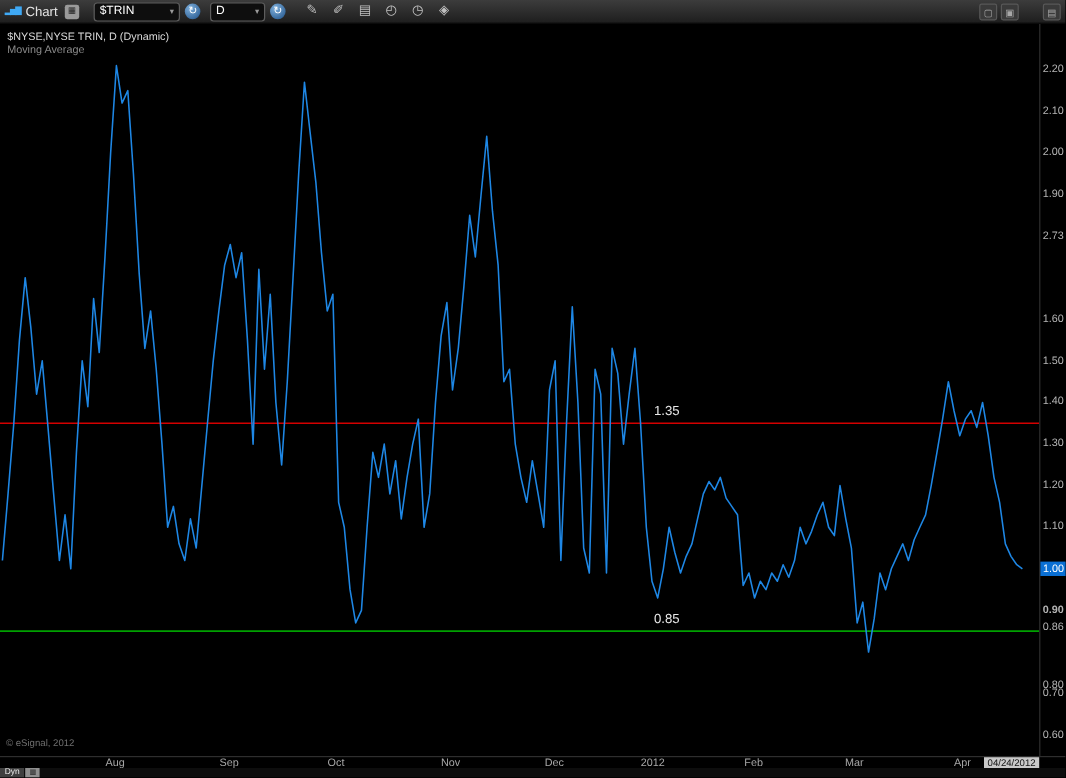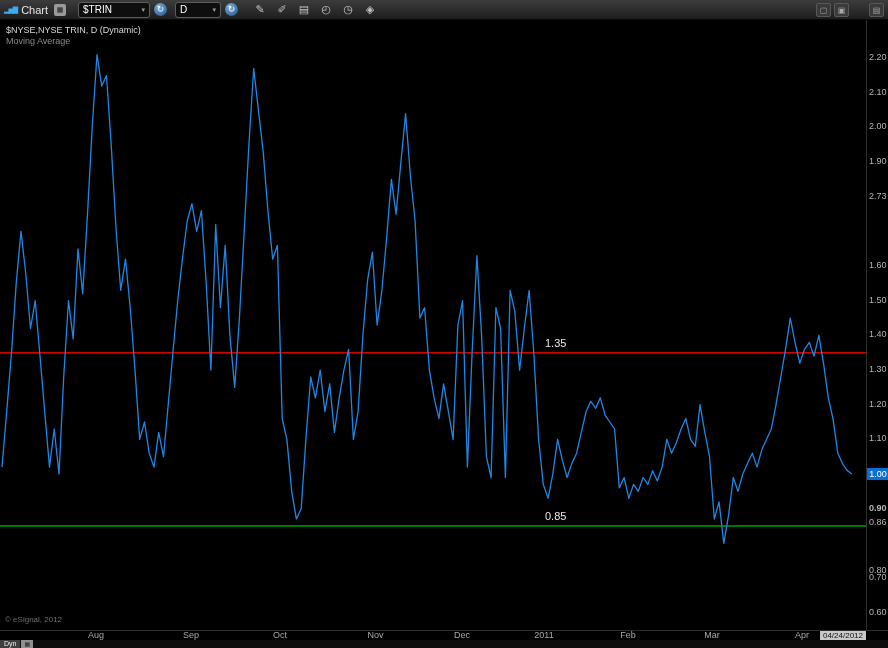--- a/index.html
+++ b/index.html
@@ -134,21 +134,21 @@
       <div class="price-badge" style="top: 448px; background: rgb(10, 111, 212);">1.00</div>
     </div>
 
   <div class="xaxis">
     <div class="xticks" id="xticks">
         <div class="xtick" style="left: 68px;">Aug</div>
         <div class="xtick" style="left: 163px;">Sep</div>
         <div class="xtick" style="left: 252px;">Oct</div>
         <div class="xtick" style="left: 337px; padding-left: 21px;">Nov</div>
         <div class="xtick" style="left: 424px; padding-left: 20px;">Dec</div>
-        <div class="xtick" style="left: 516px;">2011</div>
+        <div class="xtick" style="left: 516px;">2012</div>
         <div class="xtick" style="left: 600px;">Feb</div>
         <div class="xtick" style="left: 684px;">Mar</div>
         <div class="xtick" style="left: 774px;">Apr</div>
       </div>
     <div class="date-badge">04/24/2012</div>
   </div>
 
   <div class="statusbar">
     <span class="dyn-btn">Dyn</span>
     <span class="layout-btn">▦</span>

